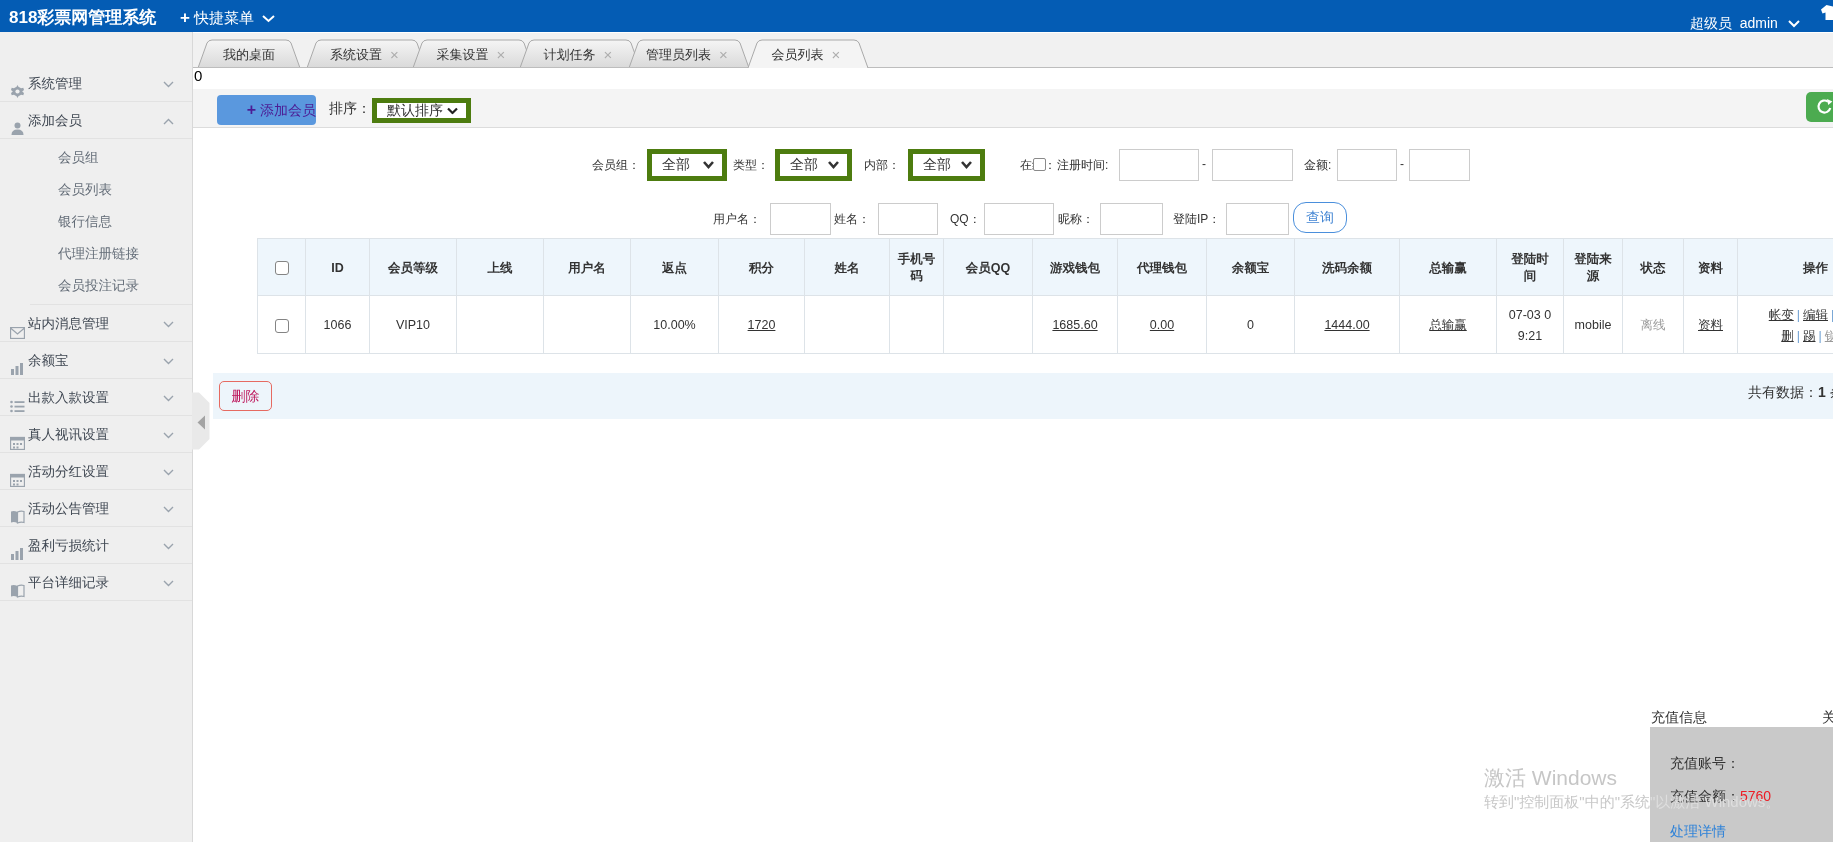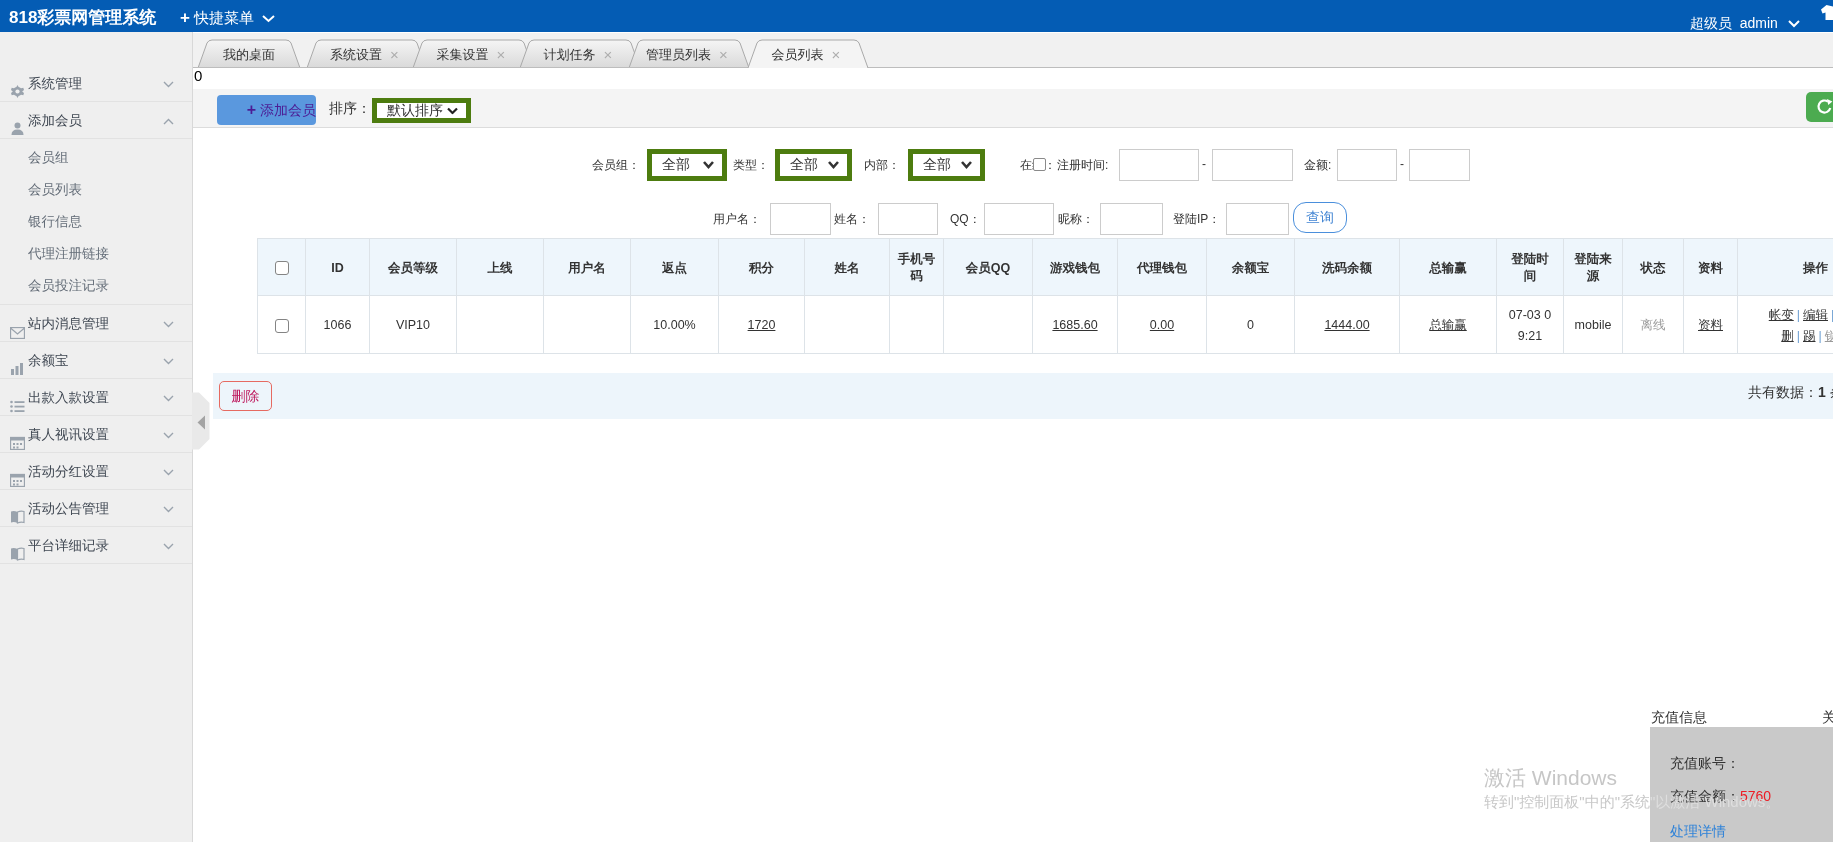--- a/index.html
+++ b/index.html
@@ -10,21 +10,21 @@
 #hdr .title { position:absolute; left:9px; top:6px; font-size:17px; font-weight:bold; }
 #hdr .qm { position:absolute; left:180px; top:8px; font-size:15px; }
 #hdr .right { position:absolute; left:1690px; top:15px; font-size:14px; }
 
 #side { position:absolute; left:0; top:32px; width:193px; height:810px; background:#efefef; border-right:1px solid #d8d8d8; }
 .mi { position:relative; height:37px; line-height:37px; border-bottom:1px solid #e2e2e2; font-size:13.5px; color:#3f4752; }
 .mi .ic { position:absolute; left:10px; top:11px; }
 .mi .tx { position:absolute; left:28px; top:0; }
 .mi .ch { position:absolute; right:18px; top:16px; }
 .smi { height:32px; line-height:32px; font-size:13.5px; color:#646d78; padding-left:28px; }
-#subwrap { border-bottom:1px solid #e2e2e2; padding:3px 8px 2px 0;}
+#subwrap { border-bottom:1px solid #e2e2e2; padding:3px 8px 2px 0;margin-left:30px;}
 
 #tabstrip { position:absolute; left:193px; top:32px; width:1640px; height:36px; }
 
 #zero { position:absolute; left:194px; top:67px; font-size:15px; color:#000; }
 
 #toolbar { position:absolute; left:193px; top:89px; width:1640px; height:39px; background:#f4f4f4; border-bottom:1px solid #dcdcdc; }
 #addbtn { position:absolute; left:24px; top:6px; width:99px; height:30px; background:#5a98de; border-radius:4px; color:#4c1d95; font-size:14px; text-align:right; line-height:30px; }
 #sortlbl { position:absolute; left:136px; top:11px; font-size:14px; }
 .selbox { position:absolute; background:#fff; border:5px solid #4d7c0f; font-size:14px; color:#333; }
 .selbox .st { position:absolute; left:10px; top:50%; transform:translateY(-50%); }
@@ -169,20 +169,31 @@
         <svg class="ch" width="11" height="7">
           <polyline points="1,1 5.5,5.5 10,1" stroke="#9aa3ad" stroke-width="1.4" fill="none"></polyline>
         </svg>
       </div>
       <div class="mi">
         <span class="ic"><svg width="15" height="14">
             <path d="M1,1.5 Q4,0.5 7.5,2 L7.5,13 Q4,11.5 1,12.5 Z" fill="#9aa3ad"></path>
             <path d="M14,1.5 Q11,0.5 7.5,2 L7.5,13 Q11,11.5 14,12.5 Z" fill="none" stroke="#9aa3ad" stroke-width="1.2"></path>
           </svg></span>
         <span class="tx">活动公告管理</span>
+        <svg class="ch" width="11" height="7">
+          <polyline points="1,1 5.5,5.5 10,1" stroke="#9aa3ad" stroke-width="1.4" fill="none"></polyline>
+        </svg>
+      </div>
+      <div class="mi">
+        <span class="ic"><svg width="15" height="15">
+            <rect x="1" y="8" width="3" height="6" fill="#9aa3ad"></rect>
+            <rect x="5.5" y="5" width="3" height="9" fill="#9aa3ad"></rect>
+            <rect x="10" y="2" width="3" height="12" fill="#9aa3ad"></rect>
+          </svg></span>
+        <span class="tx">盈利亏损统计</span>
         <svg class="ch" width="11" height="7">
           <polyline points="1,1 5.5,5.5 10,1" stroke="#9aa3ad" stroke-width="1.4" fill="none"></polyline>
         </svg>
       </div>
       <div class="mi">
         <span class="ic"><svg width="15" height="14">
             <path d="M1,1.5 Q4,0.5 7.5,2 L7.5,13 Q4,11.5 1,12.5 Z" fill="#9aa3ad"></path>
             <path d="M14,1.5 Q11,0.5 7.5,2 L7.5,13 Q11,11.5 14,12.5 Z" fill="none" stroke="#9aa3ad" stroke-width="1.2"></path>
           </svg></span>
         <span class="tx">平台详细记录</span>

